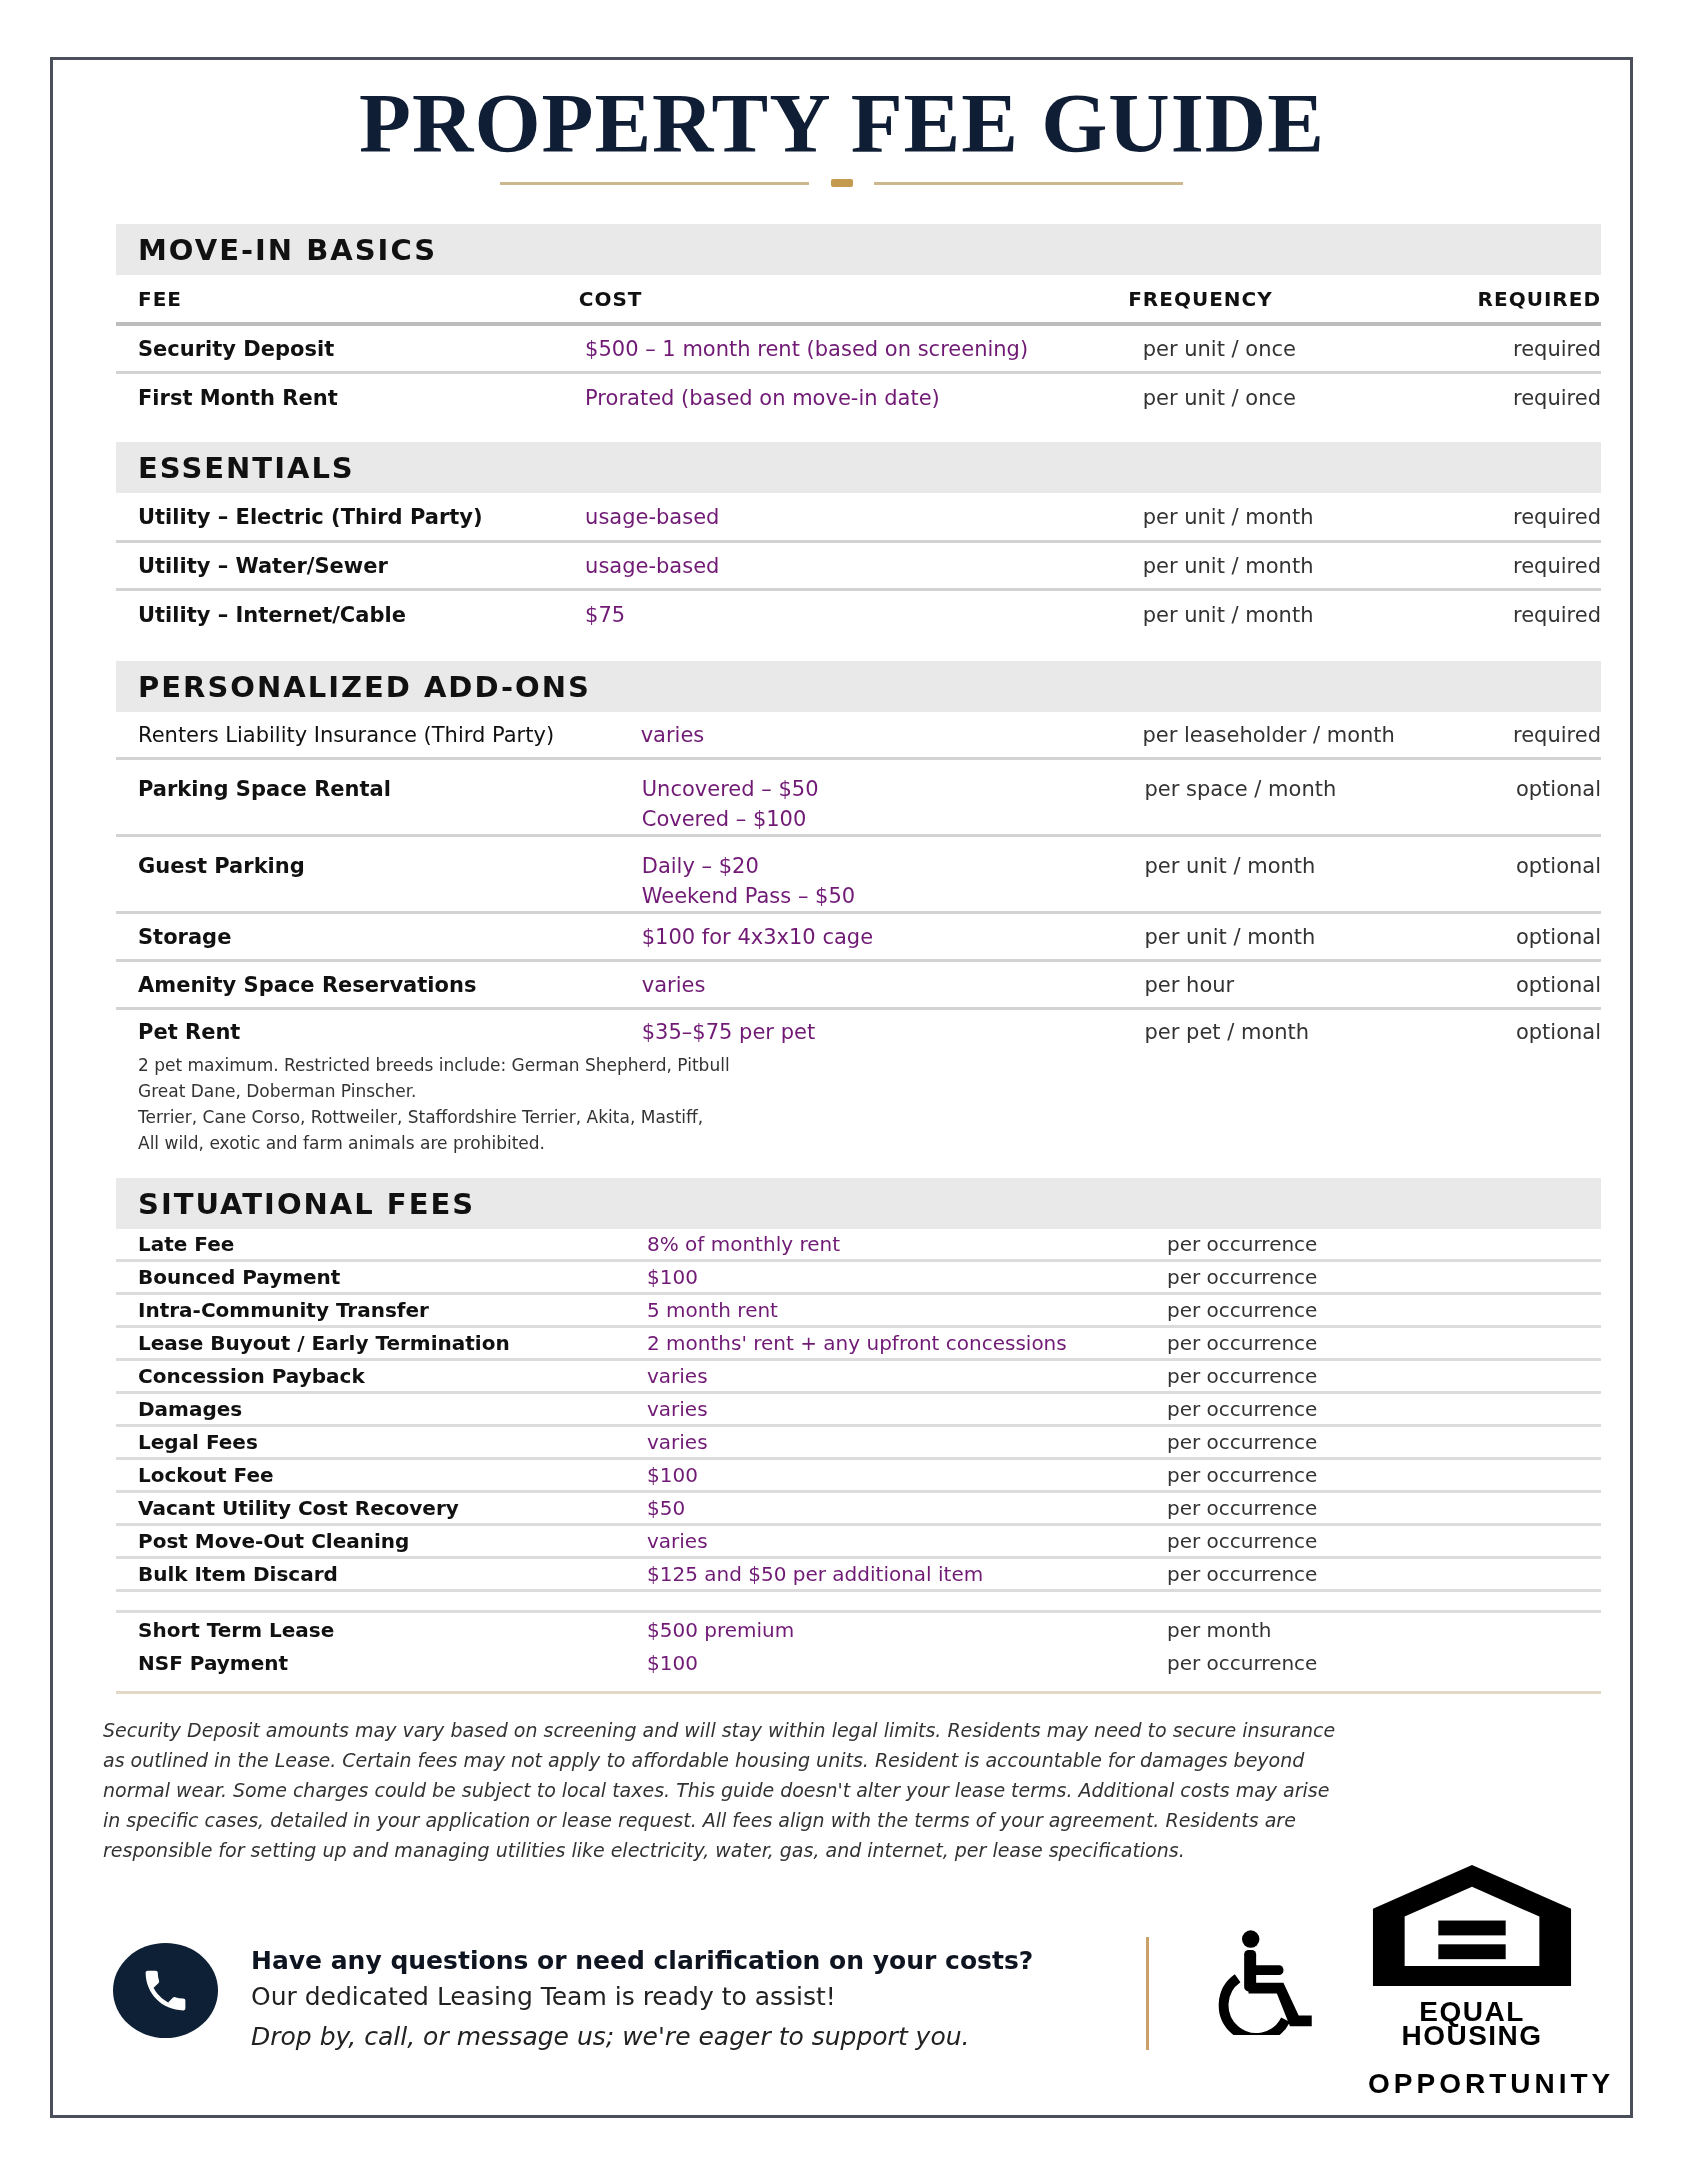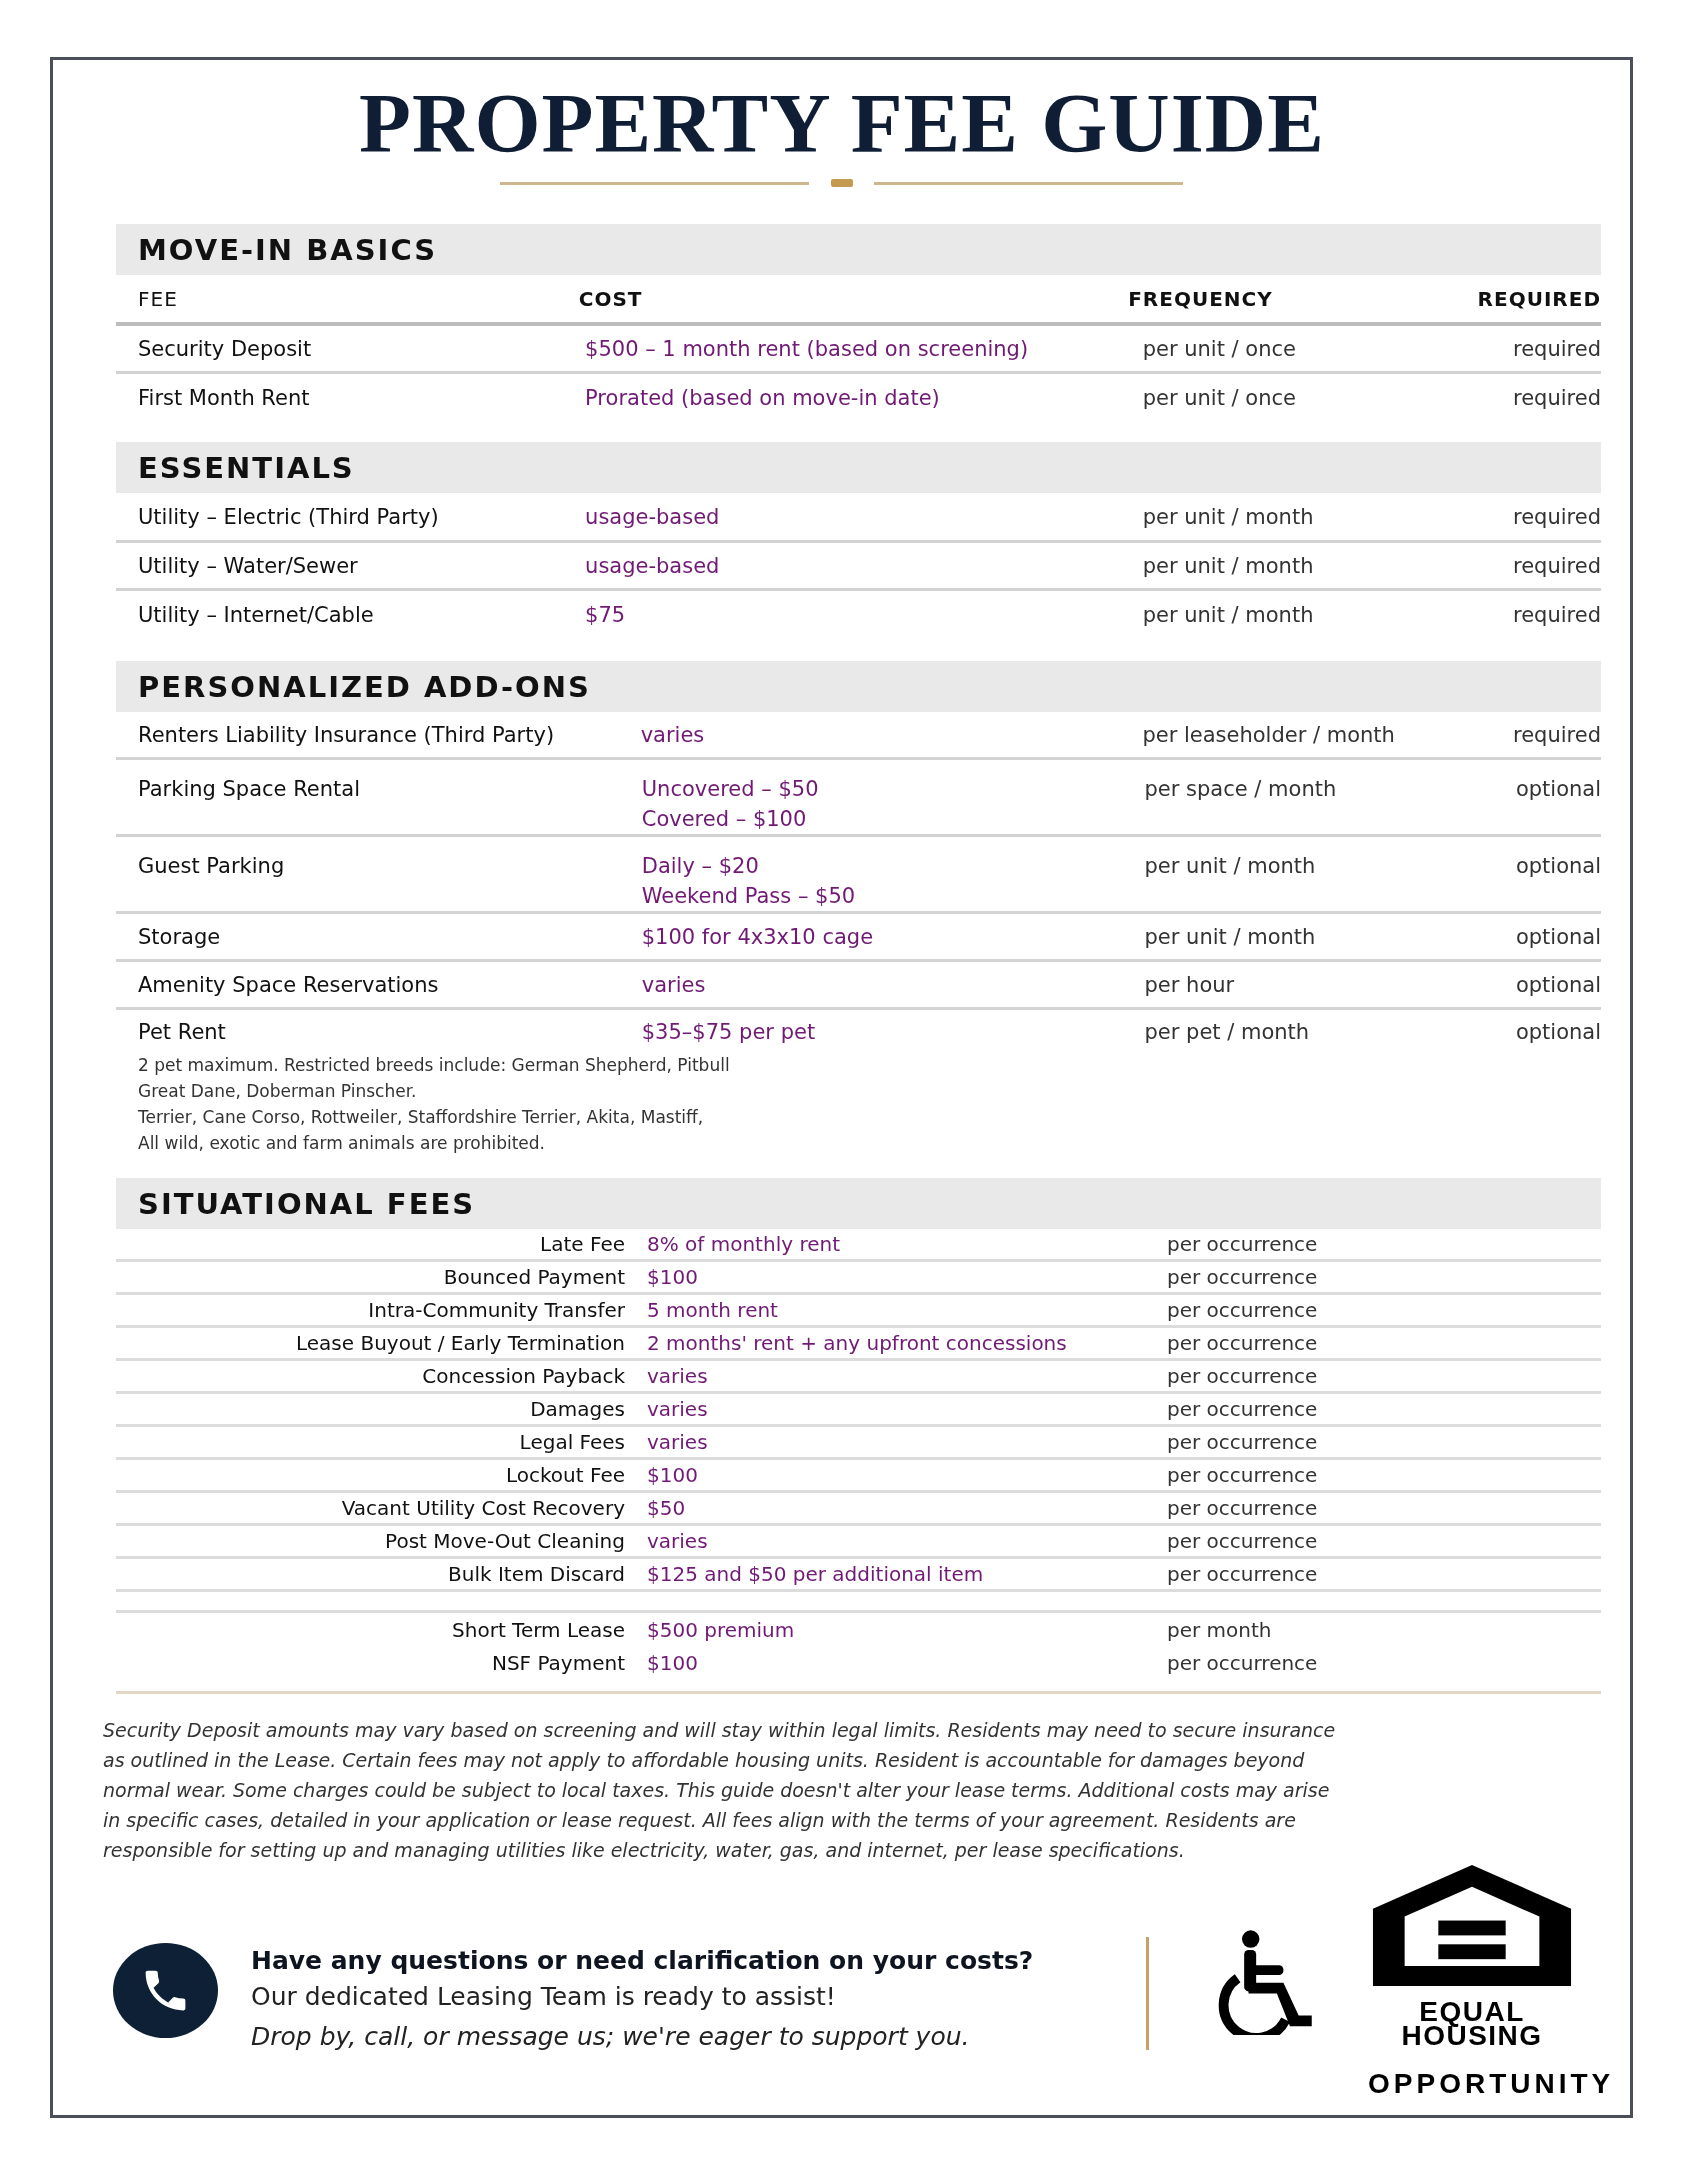--- a/index.html
+++ b/index.html
@@ -8,34 +8,34 @@
   .title { position: absolute; left: 0; right: 0; top: 81px; text-align: center; font-family: "Liberation Serif", serif; font-size: 85px; color: #0f1e35; letter-spacing: 1px; line-height: 1; }
   .divider { position: absolute; top: 179px; left: 500px; width: 683px; height: 8px; }
   .divider .l { position: absolute; left: 0; top: 3px; width: 309px; height: 3px; background: #cdb78e; }
   .divider .r { position: absolute; right: 0; top: 3px; width: 309px; height: 3px; background: #cdb78e; }
   .divider .m { position: absolute; left: 331px; top: 0; width: 22px; height: 8px; background: #c49a4e; border-radius: 2px; }
 
   .content { position: absolute; left: 116px; width: 1485px; margin-top: 12px; }
   .sec-head { background: #e9e9e9; height: 51px; display: flex; align-items: center; padding-left: 22px; font-weight: bold; font-size: 29px; letter-spacing: 2px; color: #111; }
   .row { display: flex; align-items: flex-start; border-bottom: 3px solid #d3d3d3; box-sizing: border-box; font-size: 21px; }
   .row > div { padding-left: 22px; }
-  .c1 { width: 431px; font-weight: 400; color: #111; }
+  .c1 { width: 431px; font-weight: 700; color: #111; }
   .c2 { width: 543px; color: #701a75; }
   .c3 { width: 337px; color: #333; }
   .c4 { flex: 1; color: #333; }
   .c1.wide { width: 487px; }
   .c2.wide { width: 486px; }
   .colhead { height: 51px; align-items: center; border-bottom: 4px solid #bdbdbd; font-size: 20px; font-weight: bold; letter-spacing: 1px; }
   .colhead .c2, .colhead .c3, .colhead .c4 { color: #111; }
   .r48 { height: 48px; align-items: center; }
   .r50 { height: 50px; align-items: center; }
   .multi { padding-top: 14px; line-height: 30px; }
   .pet-note { font-size: 17px; line-height: 26px; color: #333; padding-left: 22px; padding-top: 2px; width: 713px; }
   .sit .row { height: 33px; align-items: center; font-size: 20px; border-bottom: 3px solid #dcdcdc; }
-  .sit .c1 { width: 487px; text-align: right; }
+  .sit .c1 { width: 487px; }
   .sit .c2 { width: 498px; }
   .sit .c3 { width: 297px; }
   .disclaimer { position: absolute; left: 103px; top: 1715px; width: 1238px; font-style: italic; font-size: 19px; line-height: 30px; color: #333; }
   .contact-icon { position: absolute; left: 113px; top: 1943px; width: 105px; height: 95px; border-radius: 50%; background: #0e2035; display: flex; align-items: center; justify-content: center; }
   .contact-text { position: absolute; left: 251px; top: 1943px; width: 891px; }
   .contact-text .q { font-weight: bold; font-size: 25px; color: #0e1420; line-height: 36px; }
   .contact-text .a { font-size: 25px; color: #222; line-height: 36px; }
   .contact-text .d { font-style: italic; font-size: 25px; color: #222; line-height: 44px; }
   .vline { position: absolute; left: 1146px; top: 1937px; width: 3px; height: 113px; background: #c9a06a; }
   .wheel { position: absolute; left: 1218px; top: 1926px; }

